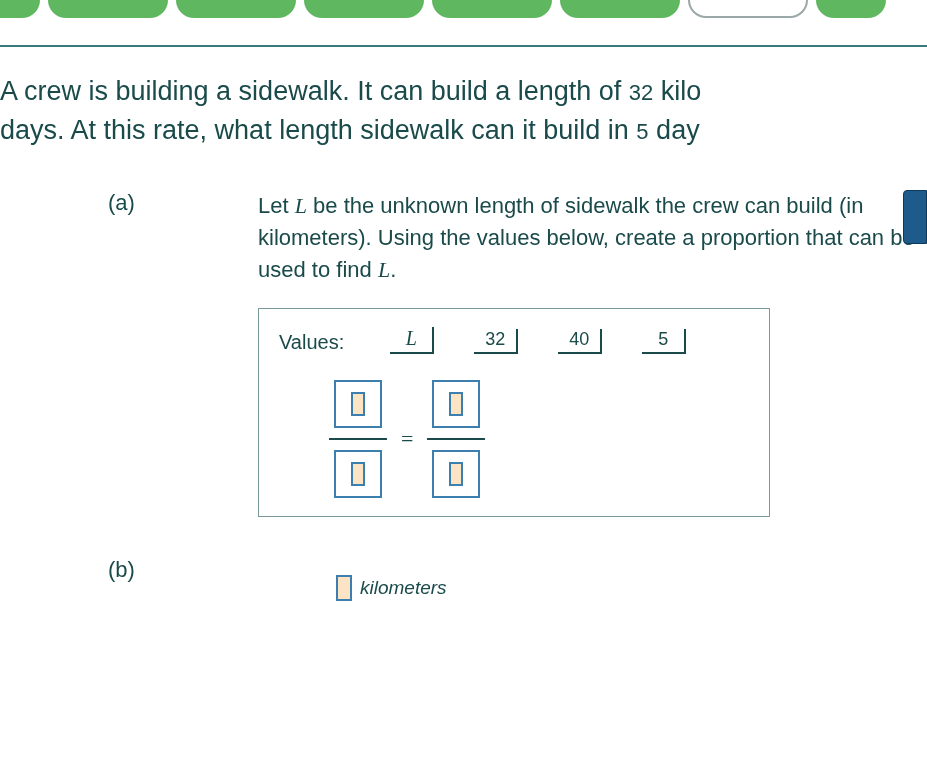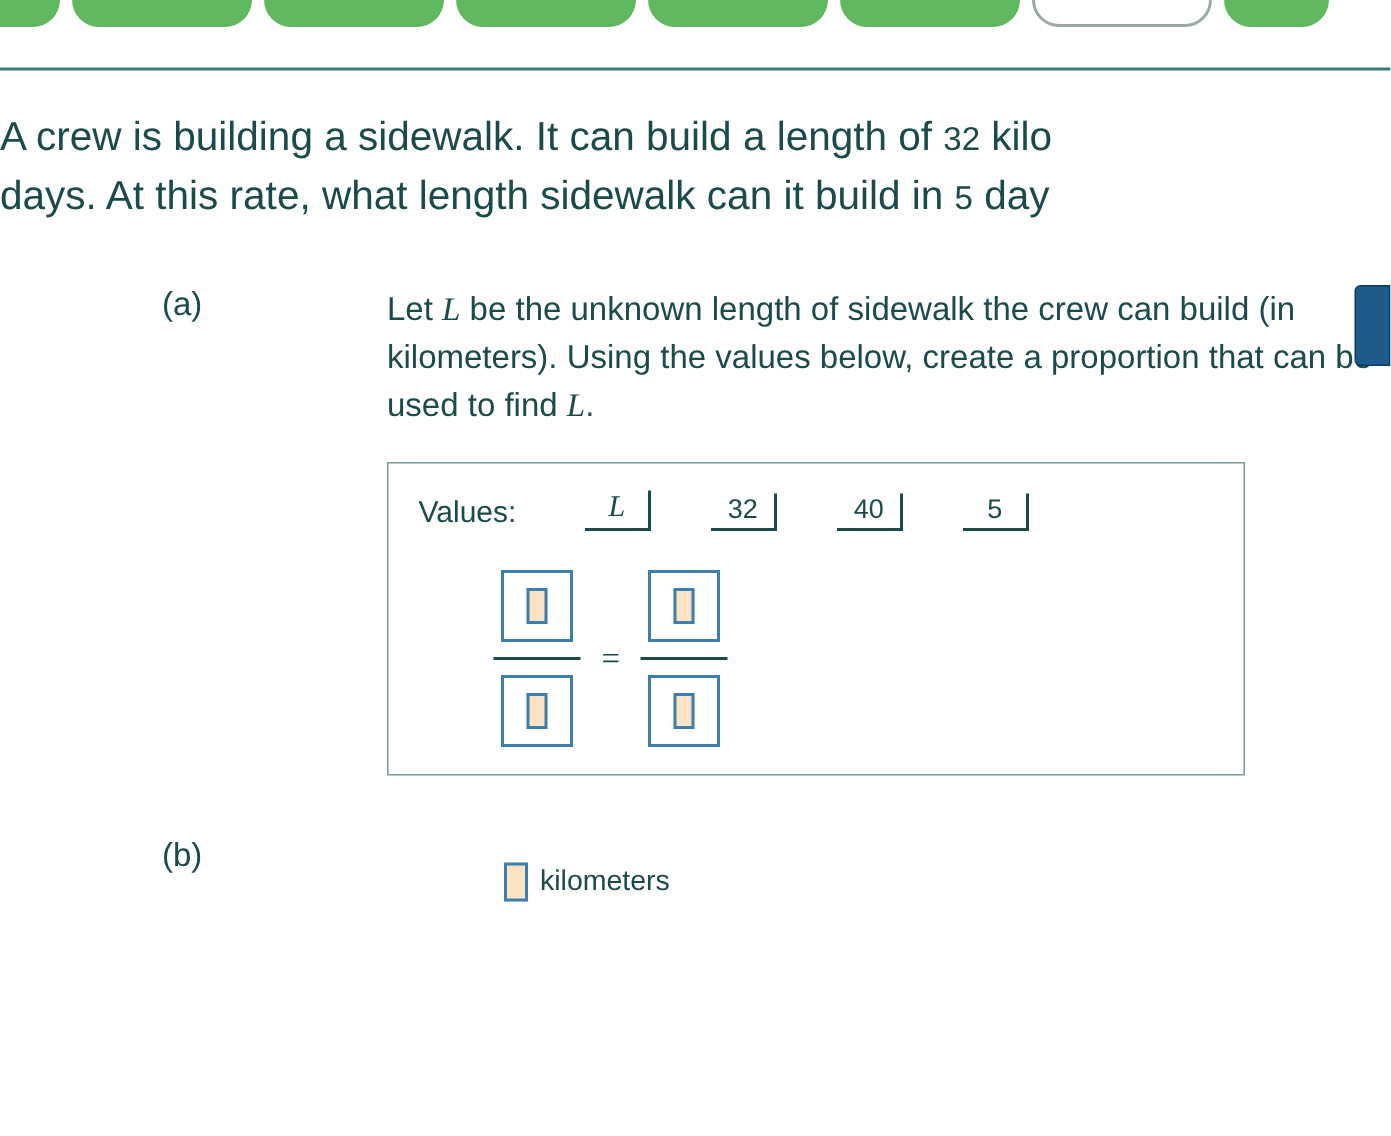--- a/index.html
+++ b/index.html
@@ -47,21 +47,21 @@
     height: 54px;
     background: #1f5b8a;
     border: 1px solid #0d3a5c;
     border-radius: 4px 0 0 4px;
   }
   .part-a-wrap { position: relative; display: flex; align-items: flex-start; }
   .values-box {
     border: 1px solid #7a9a9a;
     padding: 18px 20px 18px 20px;
     margin-top: 22px;
-    width: 572px;
+    width: 512px;
   }
   .values-row { display: flex; align-items: flex-end; gap: 40px; }
   .values-lbl { font-size: 20px; color: #1a4a4a; margin-right: 6px; }
   .value-chip {
     display: inline-block;
     min-width: 44px;
     text-align: center;
     font-size: 20px;
     font-family: 'Times New Roman', serif;
     font-style: italic;
@@ -79,21 +79,21 @@
     border: 2px solid #3c7fae;
     background: #fff;
     display: flex; align-items: center; justify-content: center;
   }
   .tiny-slot {
     width: 14px; height: 24px;
     border: 2px solid #3c7fae;
     background: #fbe3c4;
   }
   .equals { font-size: 22px; color: #1a4a4a; font-family: 'Times New Roman', serif; }
-  .answer-row { display: flex; align-items: center; gap: 8px; margin-top: 18px; margin-left: 78px;}
+  .answer-row { display: flex; align-items: center; gap: 8px; margin-top: 18px; margin-left: 78px; font-style: italic;}
   .ans-slot {
     width: 16px; height: 26px;
     border: 2px solid #3c7fae;
     background: #fbe3c4;
   }
   .unit { font-size: 19px; color: #1a4a4a; }
 </style>
 </head>
 <body>
 

